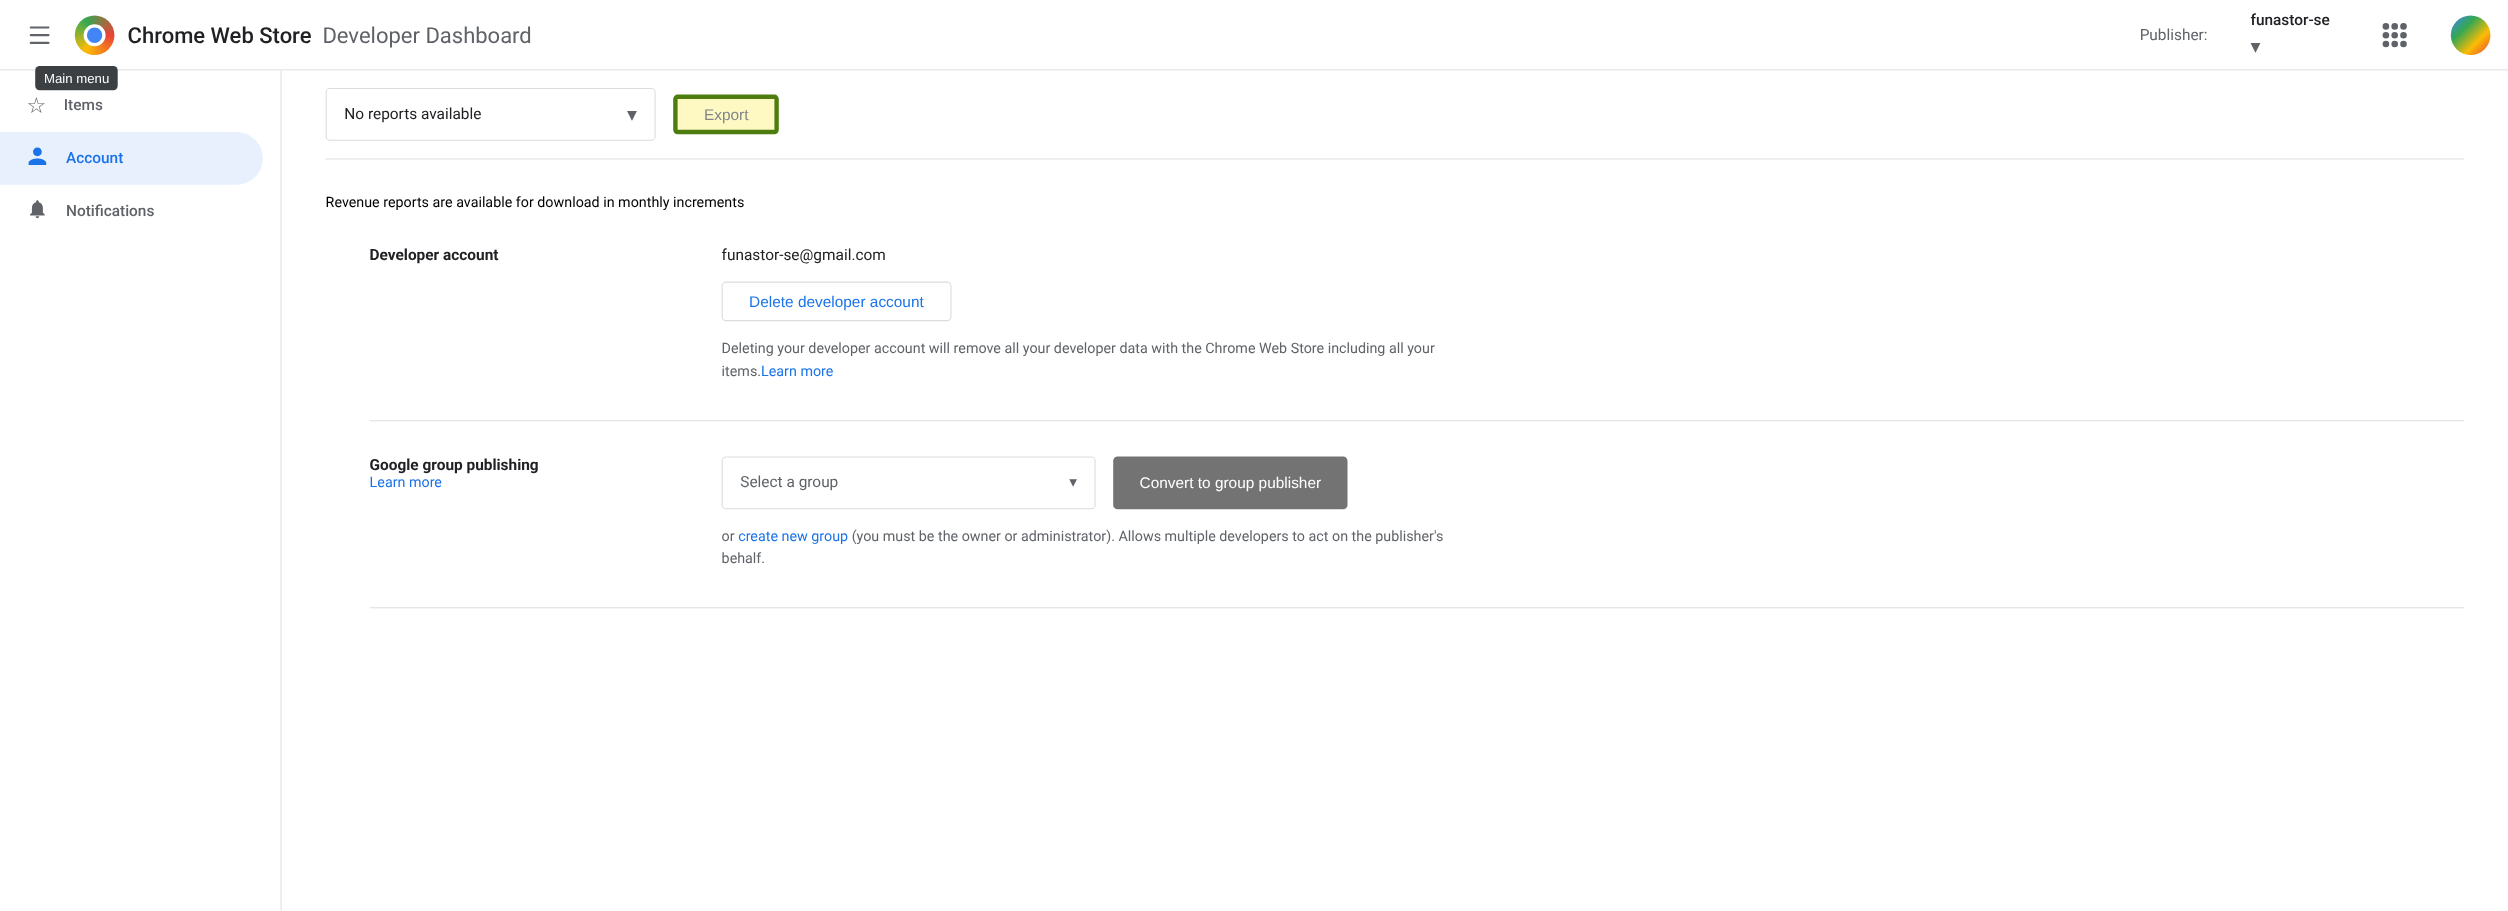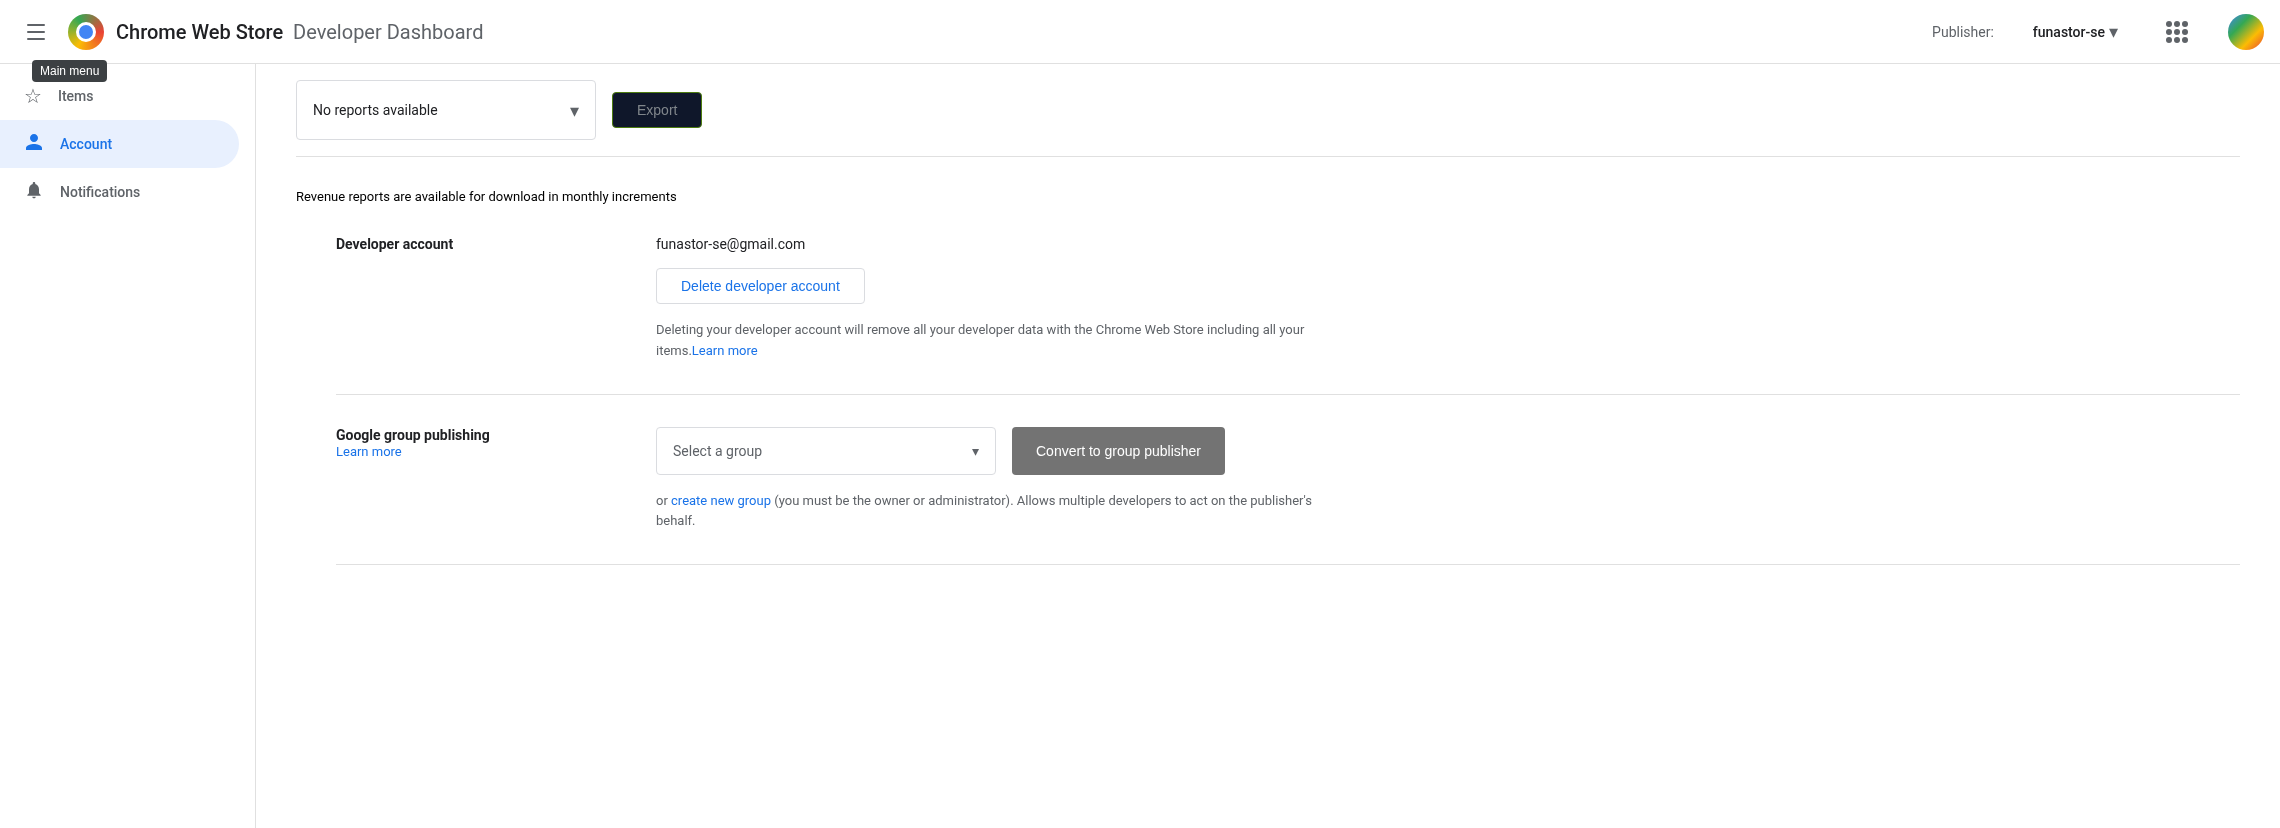--- a/index.html
+++ b/index.html
@@ -65,22 +65,22 @@
     }
     .header-title .app-name { font-weight: 500; }
     .header-title .sub-name { color: #5f6368; font-weight: 400; }
     .header-right {
       display: flex;
       align-items: center;
       gap: 31px;
     }
     .publisher-label { color: #5f6368; font-size: 14px; }
     .publisher-selector {
-      display: flex; align-items: center; gap: 4px;
-      cursor: pointer; padding: 6px 8px; border-radius: 4px;
+      display: flex; gap: 4px;
+      cursor: pointer; padding: 6px 8px; border-radius: 4px; flex-direction: column;
     }
     .publisher-name { font-size: 14px; font-weight: 500; color: #202124; }
     .dropdown-arrow { font-size: 18px; color: #5f6368; }
     .grid-icon {
       width: 40px; height: 40px;
       border-radius: 50%;
       display: flex; align-items: center; justify-content: center;
       cursor: pointer;
     }
     .grid-dots {
@@ -139,36 +139,36 @@
       gap: 16px;
       padding: 16px 0;
       border-bottom: 1px solid #e0e0e0;
       margin-bottom: 32px;
     }
     .dropdown-select {
       display: flex;
       align-items: center;
       justify-content: space-between;
       padding: 0 16px;
-      height: 60px;
+      height: 48px;
       border: 1px solid #dadce0;
       border-radius: 4px;
       background: #fff;
       cursor: pointer;
       min-width: 300px;
       color: #202124;
       font-size: 14px;
     }
     .dropdown-select .arrow { color: #5f6368; font-size: 18px; }
     .export-btn {
       height: 36px;
       padding: 0 24px;
-      border: 1px solid #4d7c0f;
-      border-radius: 4px;
-      background: #0f172a;
+      border: 4px solid #4d7c0f;
+      border-radius: 4px;
+      background: #fef9c3;
       color: #80868b;
       font-size: 14px;
       font-weight: 500;
       cursor: not-allowed;
     }
     .reports-note {
       color: #000000;
       font-size: 13px;
       margin-top: 8px;
     }

